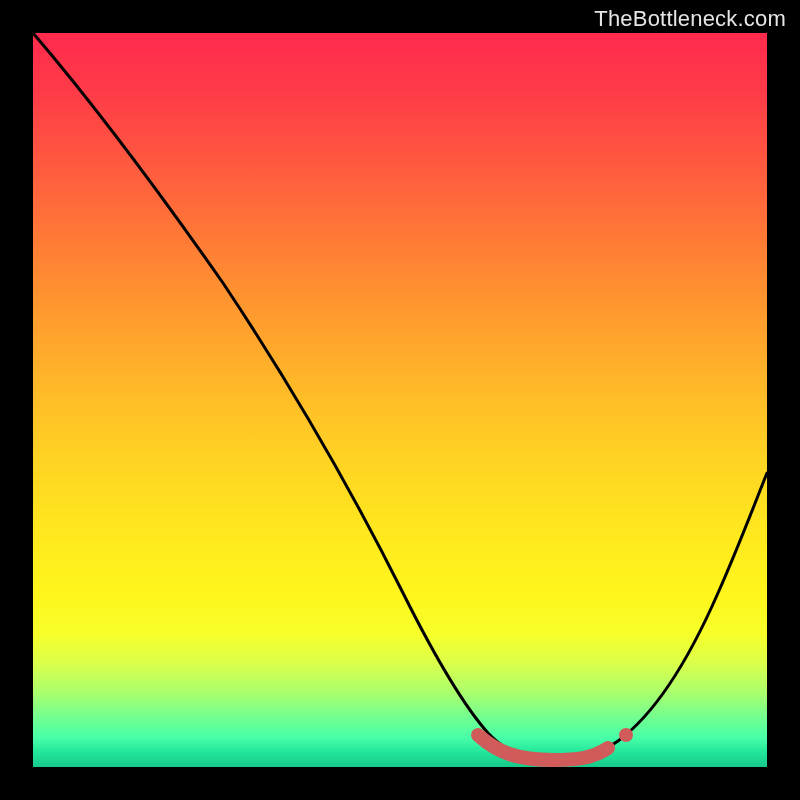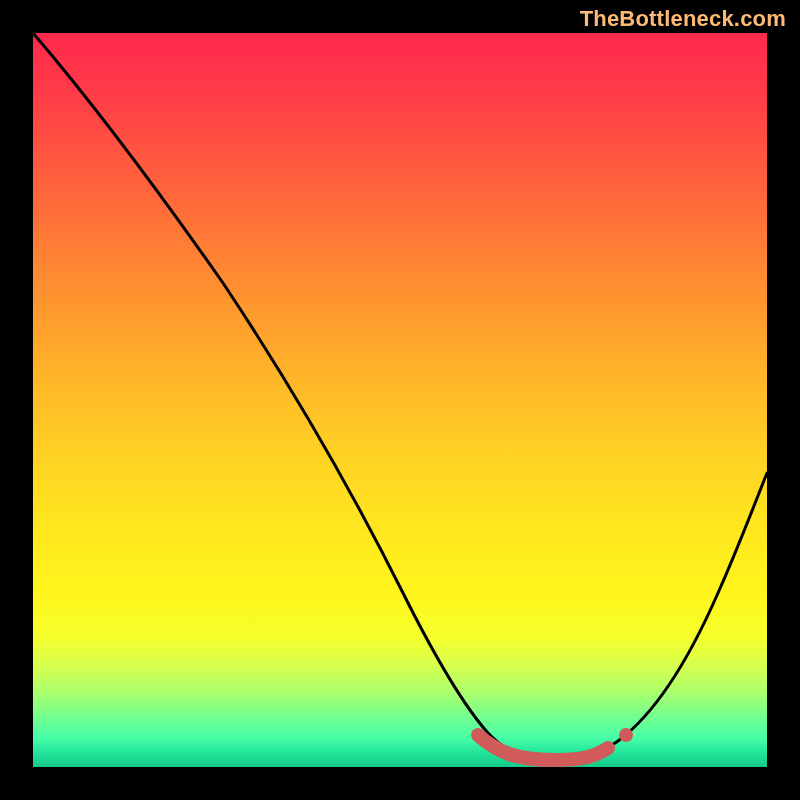--- a/index.html
+++ b/index.html
@@ -33,22 +33,22 @@
       #48ffa8 96%,
       #22e69a 98%,
       #16c98a 100%);
   }
   .watermark {
     position: absolute;
     top: 6px;
     right: 14px;
     font-family: Arial, Helvetica, sans-serif;
     font-size: 22px;
-    font-weight: 700;
-    color: #fdba74;
+    font-weight: 400;
+    color: #e5e5e5;
     letter-spacing: 0.2px;
     margin-left: 8px;
   }
   svg.curve {
     position: absolute;
     left: 0; top: 0;
     width: 734px; height: 734px;
     overflow: visible;
   }
   .curve-path {

